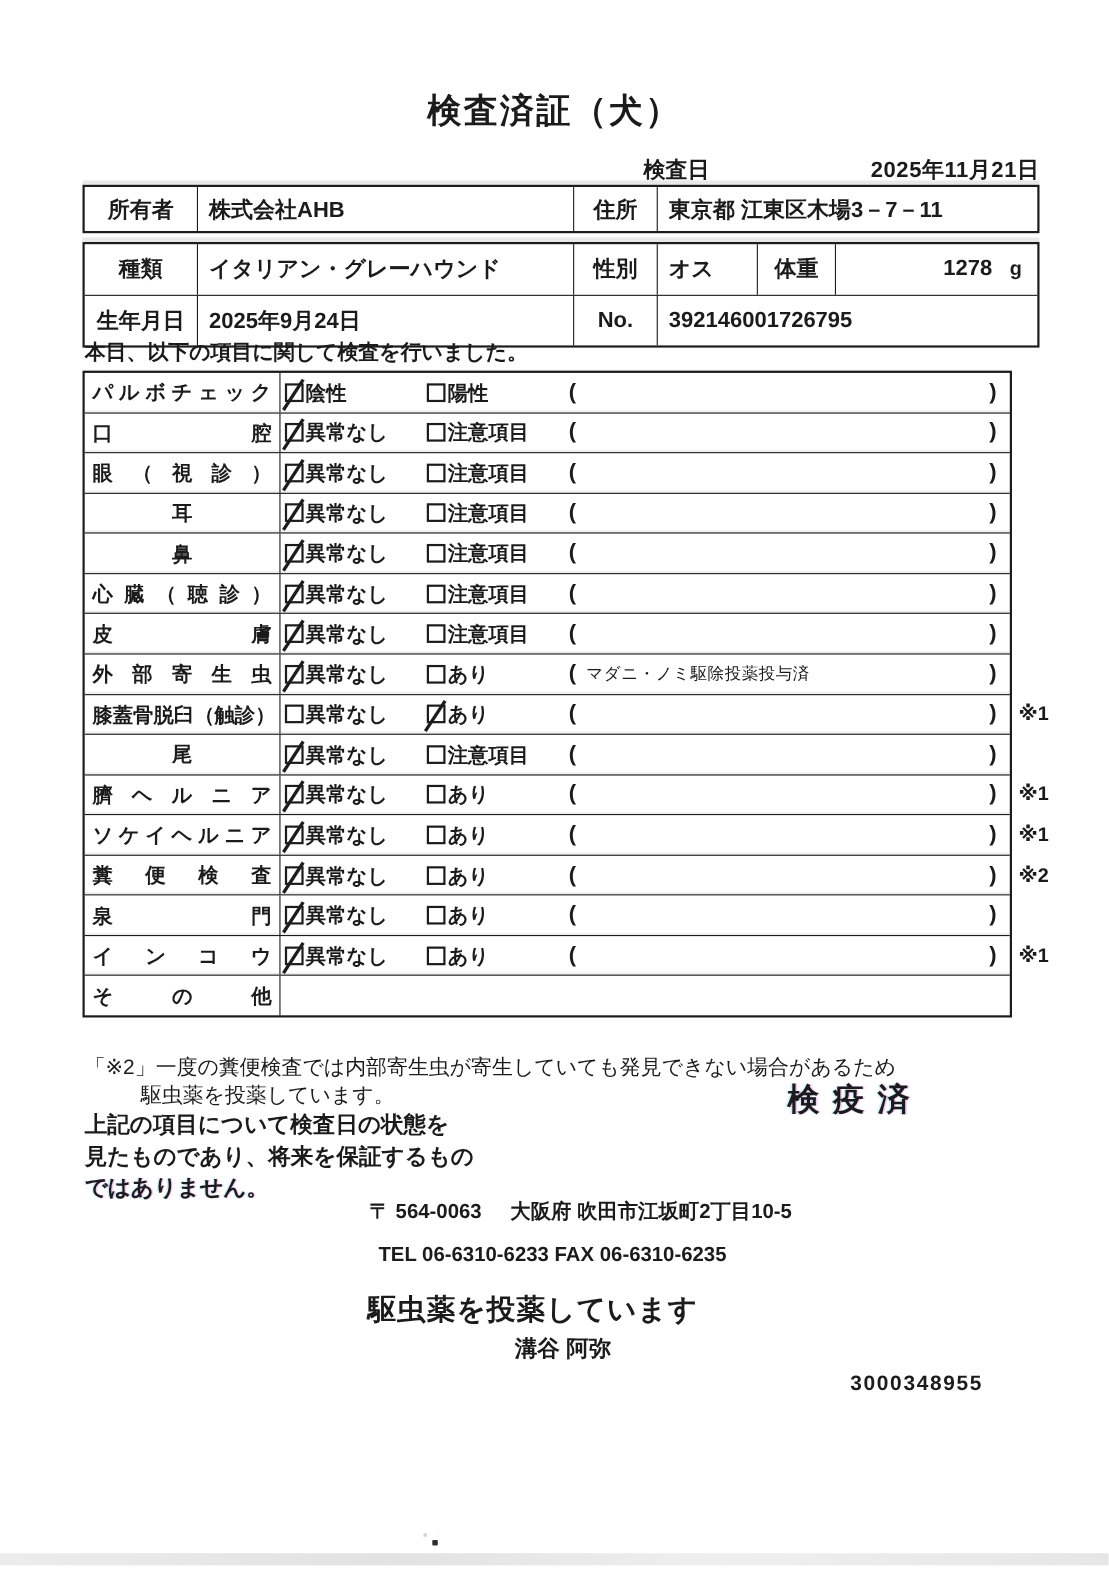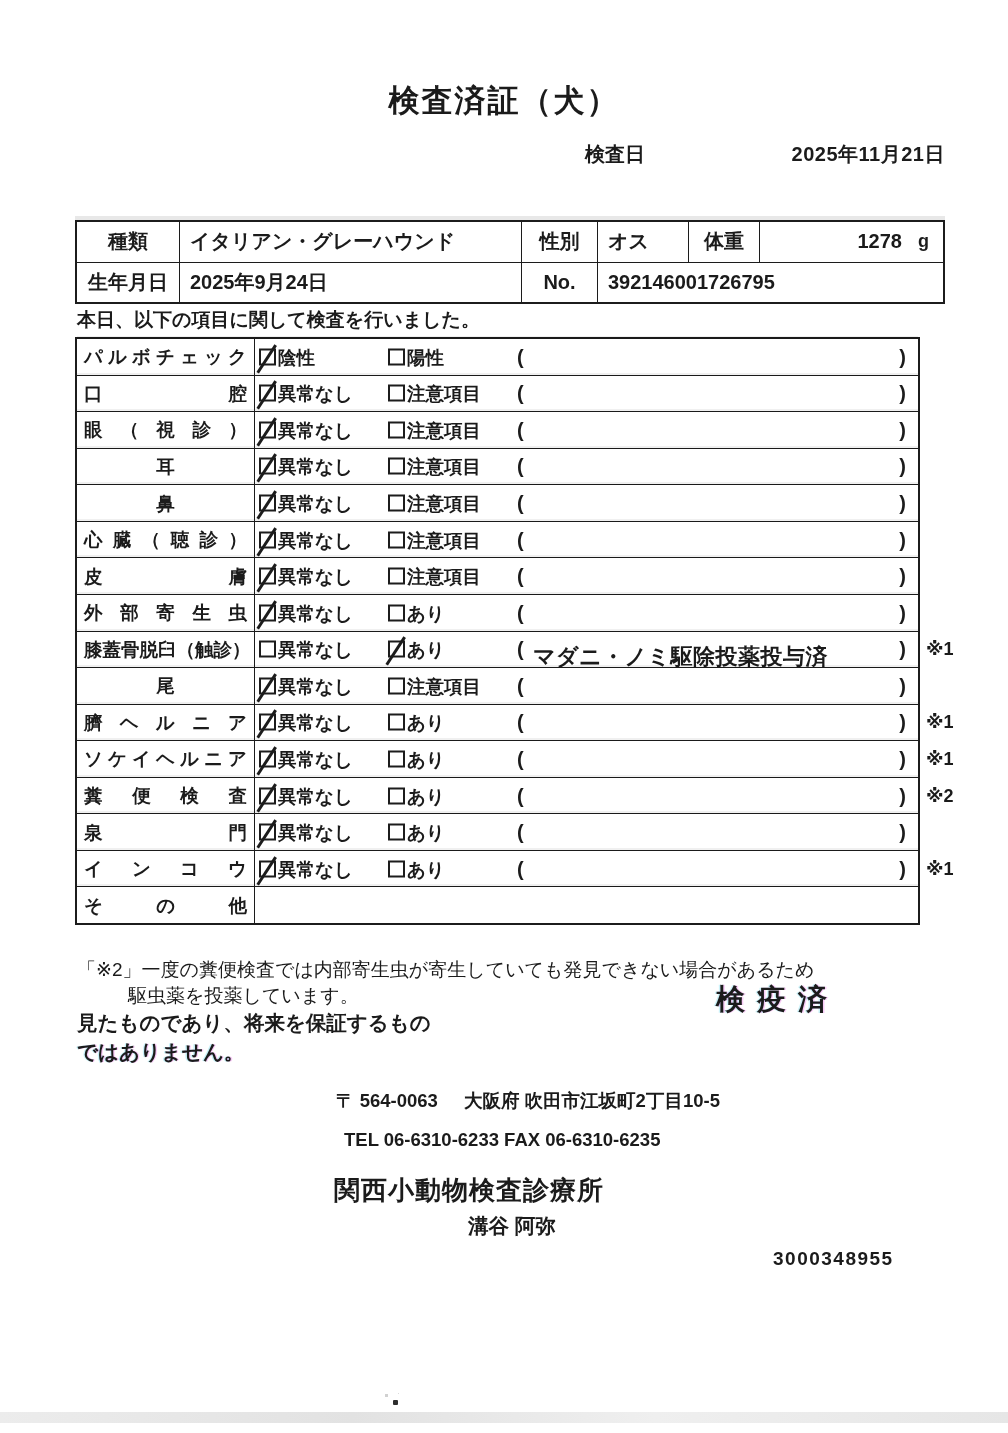--- a/index.html
+++ b/index.html
@@ -32,21 +32,21 @@
   .t-row { display: flex; flex: 1; }
   .t-row + .t-row { border-top: 1.8px solid #1c1c1c; }
   .t-cell {
     display: flex; align-items: center;
     font-size: 20px; font-weight: 600; overflow: hidden; white-space: nowrap;
   }
   .t-cell + .t-cell { border-left: 1.8px solid #1c1c1c; }
   .t-label { justify-content: center; }
   .t-value { padding-left: 10px; }
   #owner-table { top: 168px; height: 44px; }
-  #animal-table { top: 220px; height: 84px; }
+  #animal-table { top: 220px; height: 96px; }
   .w-102 { width: 102px; flex: none; }
   .w-342 { width: 342px; flex: none; }
   .w-76  { width: 76px;  flex: none; }
   .w-91  { width: 91px;  flex: none; }
   .w-71  { width: 71px;  flex: none; text-align: center; }
   .w-fill { flex: 1; }
   .weight-cell { justify-content: flex-end; padding-right: 14px; }
   .weight-unit { margin-left: 16px; font-size: 18px; }
 
   .intro-text { position: absolute; top: 307px; left: 77px; font-size: 19px; font-weight: 600; }
@@ -82,21 +82,21 @@
   .cb.checked::after {
     content: ""; position: absolute;
     left: -11px; top: 7px; width: 33px; height: 2.6px; background: #1c1c1c;
     transform: rotate(-57deg);
   }
   .paren { position: absolute; top: 50%; transform: translateY(-50%); font-size: 20px; font-weight: 600; }
   .paren-open { left: 262px; }
   .paren-close { right: 12px; }
   .note {
     position: absolute; left: 278px; top: 50%; transform: translateY(-50%);
-    font-size: 22px; font-weight: 700; white-space: nowrap; letter-spacing: .5px; margin-top: 44px;
+    font-size: 15px; font-weight: 400; white-space: nowrap; letter-spacing: .5px;
   }
   .ann {
     position: absolute; left: calc(100% + 8px); top: 50%; transform: translateY(-50%);
     font-size: 18px; font-weight: 600; white-space: nowrap;
   }
 
   
   .footnote { position: absolute; left: 77px; font-size: 19px; font-weight: 500; white-space: nowrap; }
   #footnote-1 { top: 929px; }
   #footnote-2 { top: 957px; }
@@ -139,20 +139,28 @@
 </head>
 <body>
 
 <div class="page">
 
   <div class="doc-title">検査済証（犬）</div>
 
   <span class="insp-date-label">検査日</span>
   <span class="insp-date-value">2025年11月21日</span>
 
+  <div class="info-table" id="owner-table">
+    <div class="t-row">
+      <div class="t-cell t-label w-102">所有者</div>
+      <div class="t-cell t-value w-342">株式会社AHB</div>
+      <div class="t-cell t-label w-76">住所</div>
+      <div class="t-cell t-value w-fill">東京都 江東区木場3－7－11</div>
+    </div>
+  </div>
 
   <div class="info-table" id="animal-table">
     <div class="t-row">
       <div class="t-cell t-label w-102">種類</div>
       <div class="t-cell t-value w-342">イタリアン・グレーハウンド</div>
       <div class="t-cell t-label w-76">性別</div>
       <div class="t-cell t-value w-91">オス</div>
       <div class="t-cell t-label w-71">体重</div>
       <div class="t-cell t-value w-fill weight-cell">
         <span>1278</span>
@@ -483,36 +491,37 @@
             <span>他</span>
           </div>
           <div class="cl-content"></div>
         </div></div>
   </div>
 
   <div class="footnote" id="footnote-2">「※2」一度の糞便検査では内部寄生虫が寄生していても発見できない場合があるため</div>
   <div class="footnote" id="footnote-2-cont">駆虫薬を投薬しています。</div>
 
   <div class="disclaimer">
+    <div>上記の項目について検査日の状態を</div>
     <div>見たものであり、将来を保証するもの</div>
     <div class="fringe">ではありません。</div>
   </div>
 
   <div class="stamp">検疫済</div>
 
   <div class="postal-line">
     <span>〒 564-0063</span>
     <span class="addr">大阪府 吹田市江坂町2丁目10-5</span>
   </div>
 
   <div class="tel-line">
     <span>TEL 06-6310-6233</span>
     <span class="fax">FAX 06-6310-6235</span>
   </div>
 
-  <div class="clinic-name">関西小動物検査診療所</div>
+  <div class="clinic-name">駆虫薬を投薬しています</div>
   <div class="vet-name">溝谷 阿弥</div>
   <div class="doc-number">3000348955</div>
 
   <div class="speck"></div>
   <div class="bottom-band"></div>
 
 </div>
 
 </body></html>

